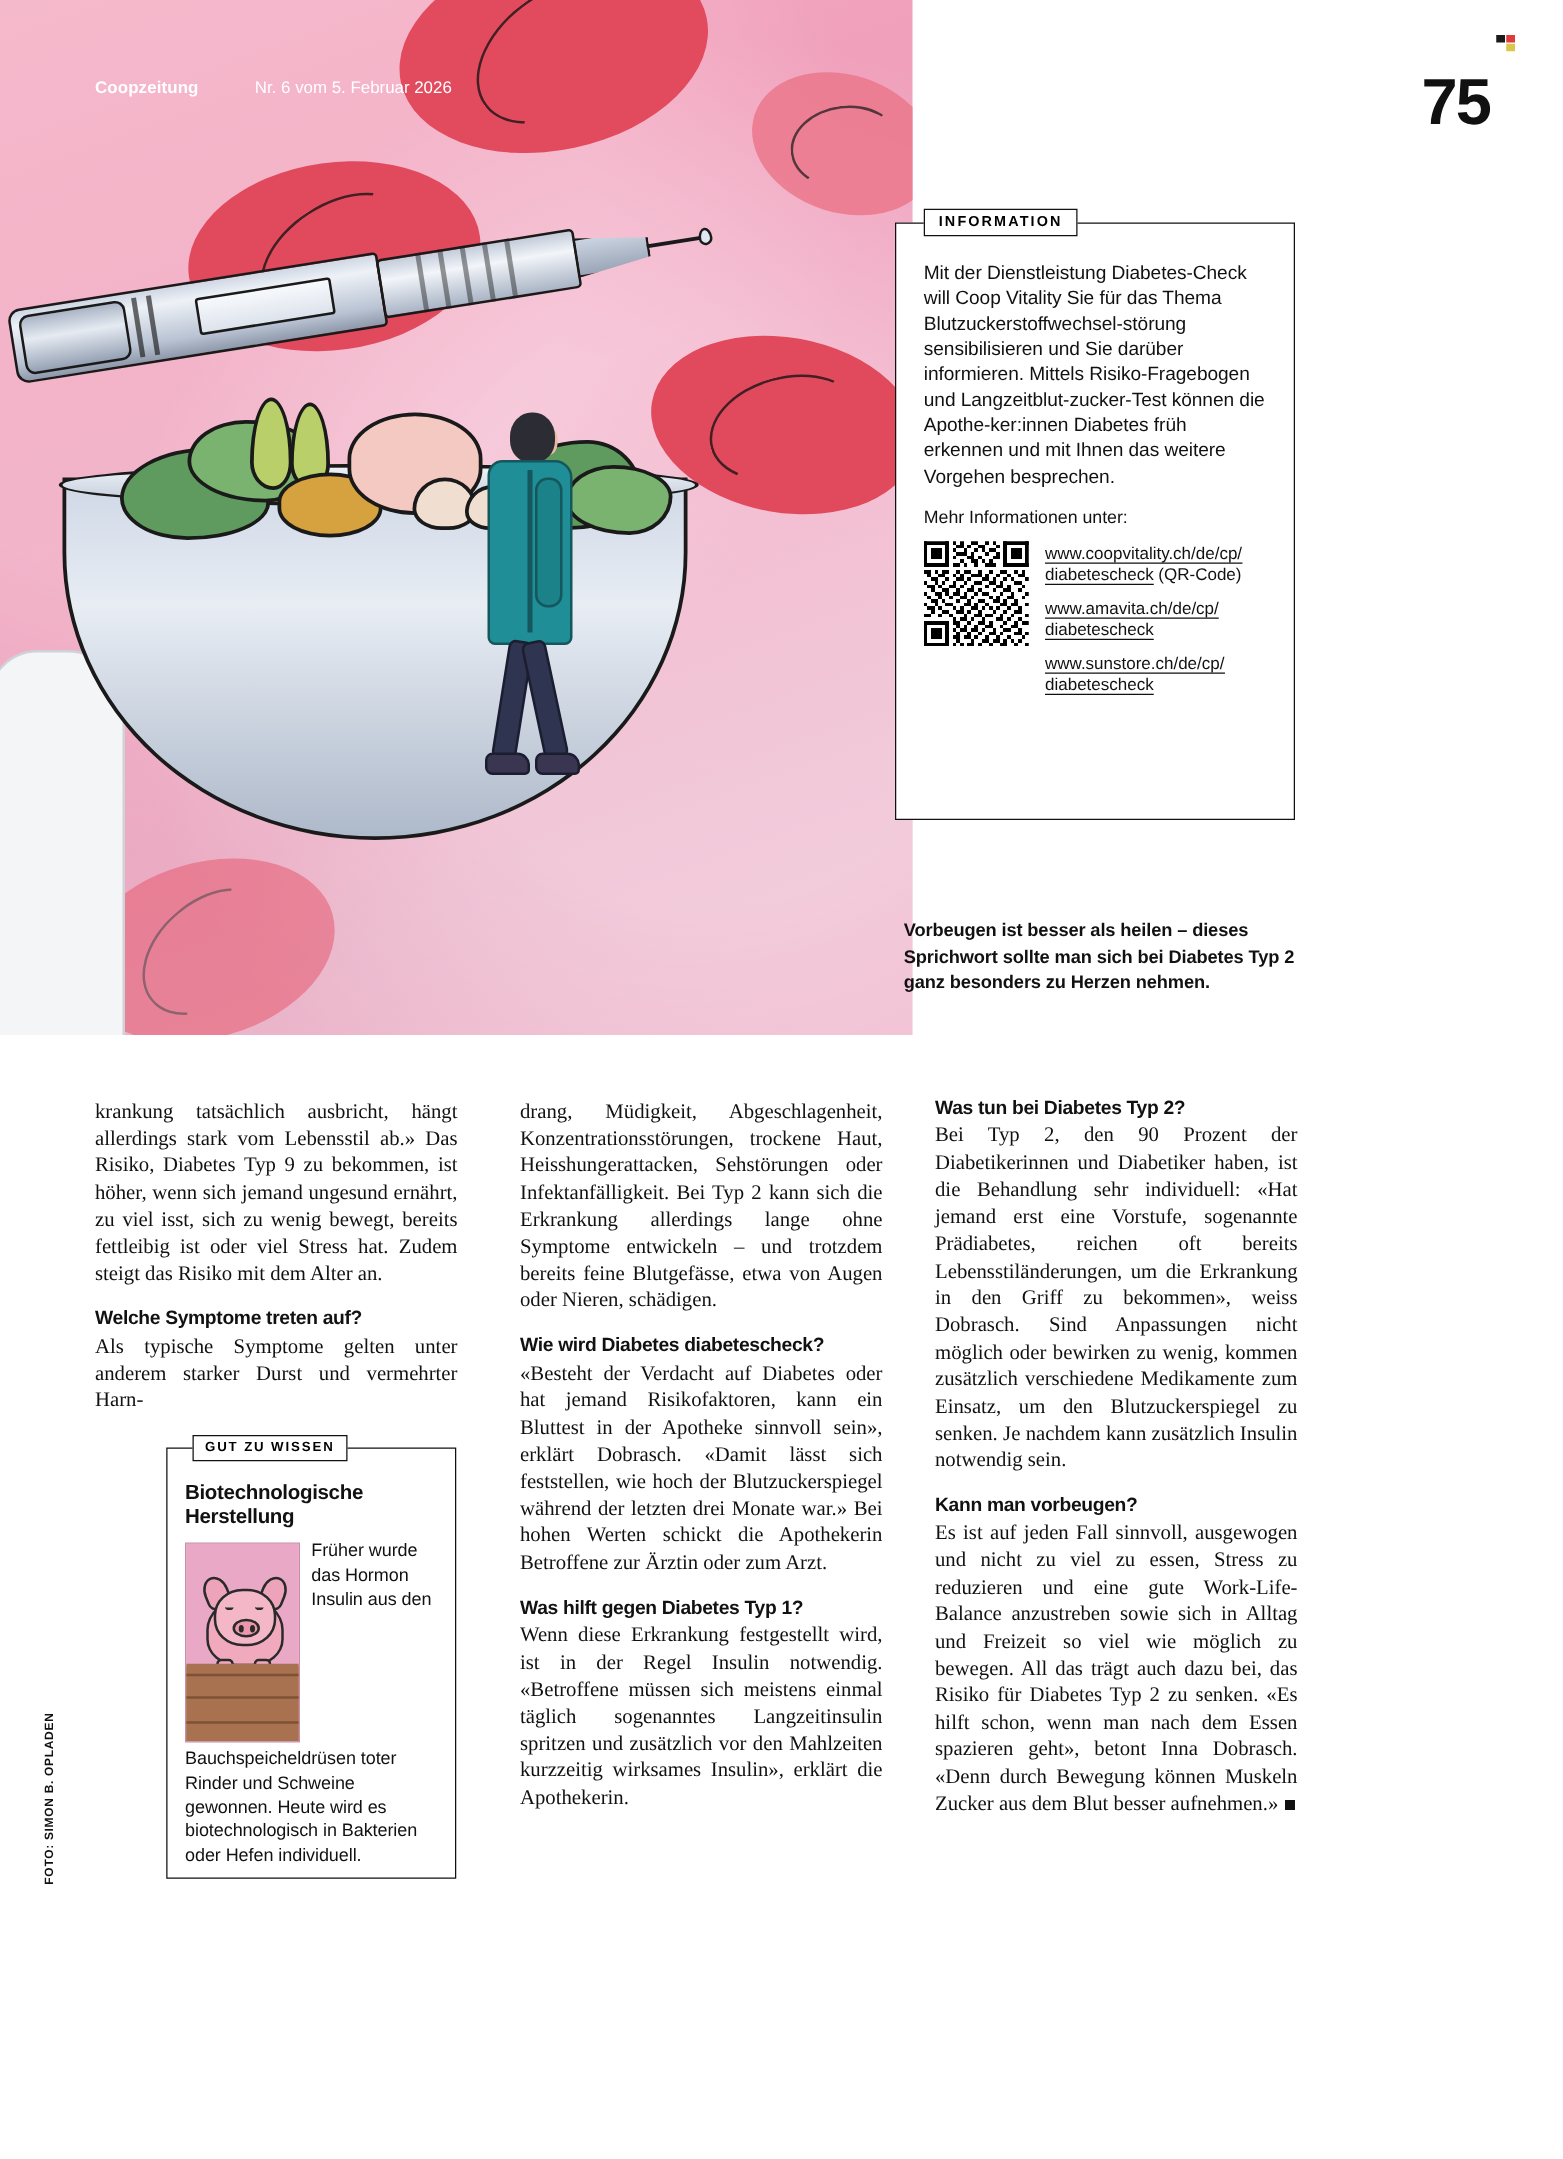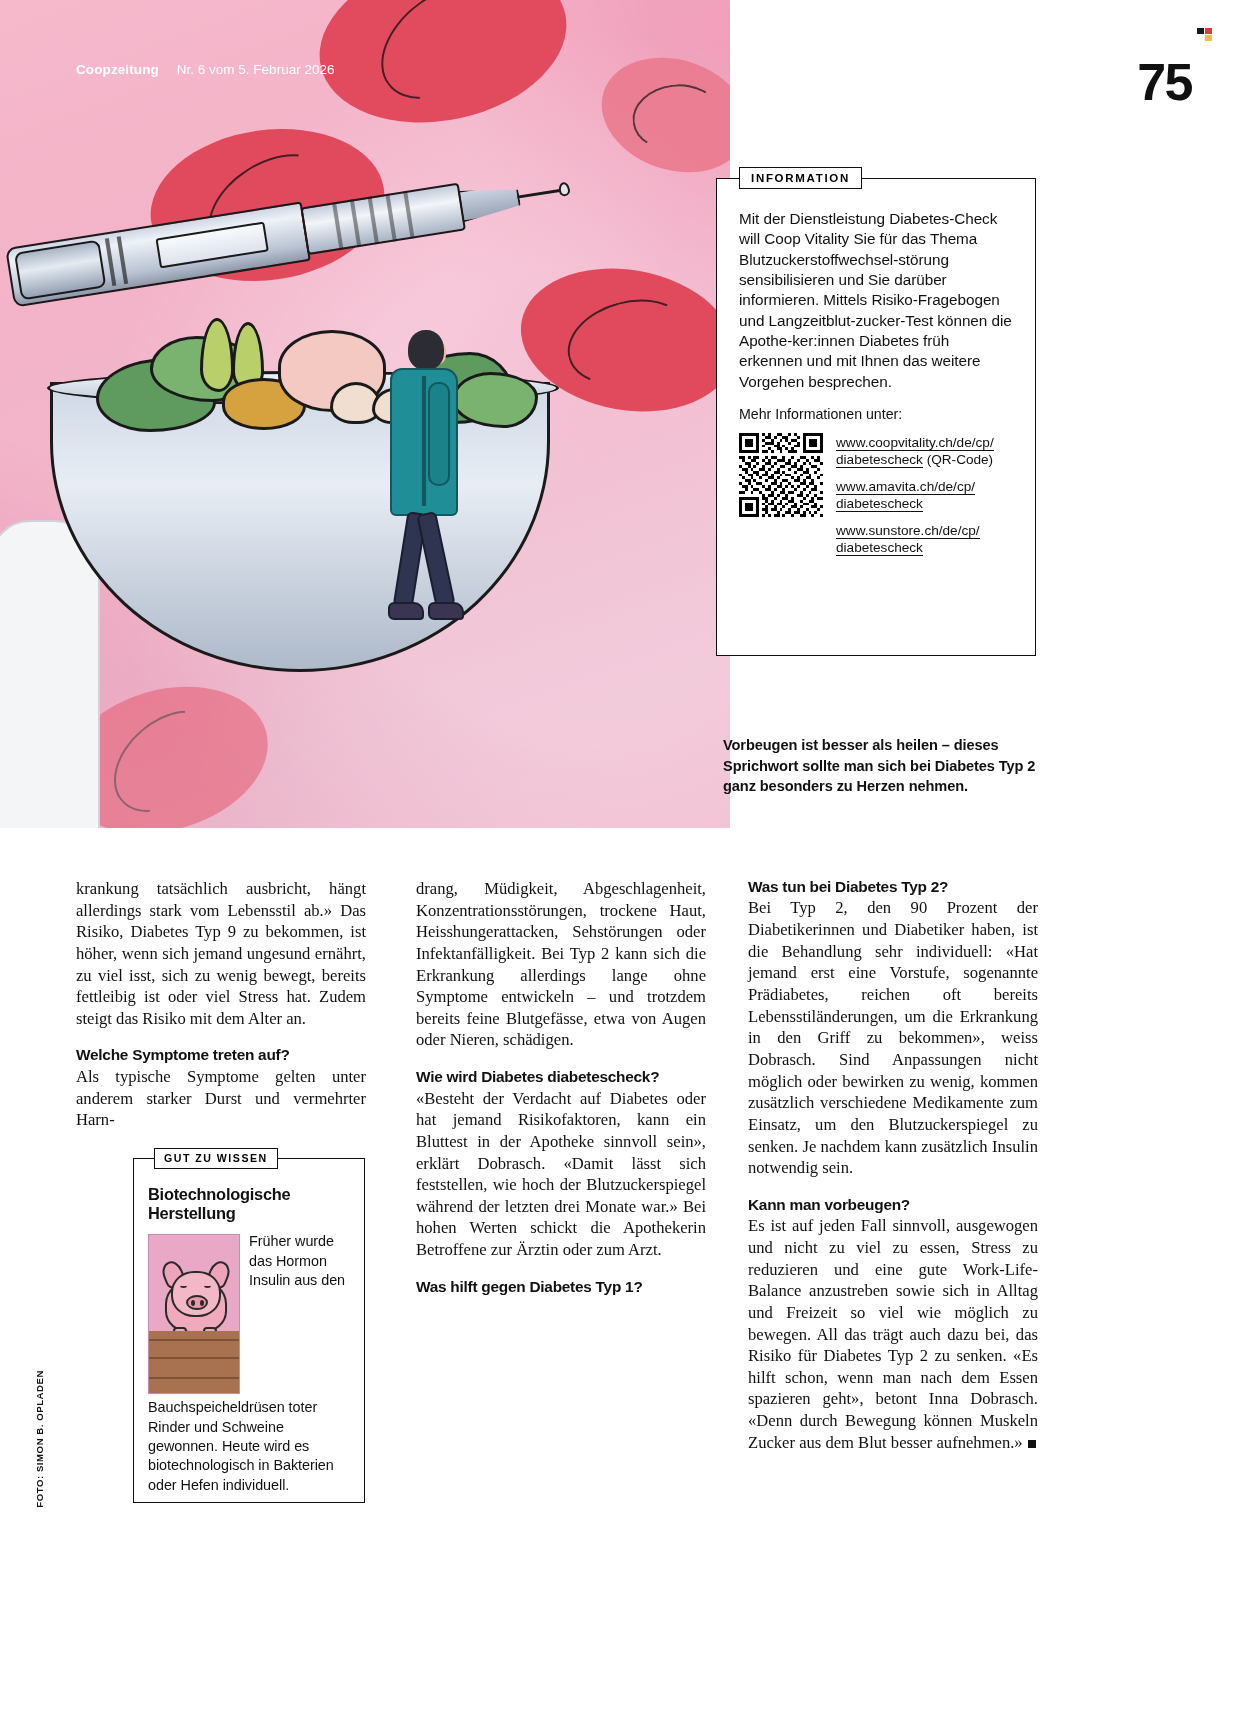--- a/index.html
+++ b/index.html
@@ -117,21 +117,21 @@
     border-radius:40px 46px 0 0;
   }
 
   
   .masthead{
     position:absolute; left:76px; top:62px;
     display:flex; align-items:baseline; gap:18px;
     color:#fff; z-index:6;
   }
   .masthead .mh-brand{ font-weight:700; font-size:13.5px; letter-spacing:.1px; }
-  .masthead .mh-issue{ font-weight:500; font-size:13.5px; }
+  .masthead .mh-issue{ font-weight:500; font-size:13.5px;margin-left:27px; }
 
   .folio{
     position:absolute; right:58px; top:52px;
     font-size:52px; font-weight:800; letter-spacing:-1.5px; color:#111;
     z-index:6;
   }
   .corner-mark{ position:absolute; right:38px; top:28px; width:15px; height:13px; z-index:6; }
   .corner-mark i{ position:absolute; width:7px; height:6px; display:block; }
   .cm1{ left:0; top:0; background:#1a1a1a; }
   .cm2{ left:8px; top:0; background:#e03a3a; }
@@ -564,20 +564,21 @@
     <p>krankung tatsächlich ausbricht, hängt allerdings stark vom Lebensstil ab.» Das Risiko, Diabetes Typ 9 zu bekommen, ist höher, wenn sich jemand ungesund ernährt, zu viel isst, sich zu wenig bewegt, bereits fettleibig ist oder viel Stress hat. Zudem steigt das Risiko mit dem Alter an.</p>
     <h3>Welche Symptome treten auf?</h3>
     <p>Als typische Symptome gelten unter anderem starker Durst und vermehrter Harn-</p>
   </div>
 
   <div class="col col2">
     <p>drang, Müdigkeit, Abgeschlagenheit, Konzentrationsstörungen, trockene Haut, Heisshungerattacken, Sehstörungen oder Infektanfälligkeit. Bei Typ 2 kann sich die Erkrankung allerdings lange ohne Symptome entwickeln – und trotzdem bereits feine Blutgefässe, etwa von Augen oder Nieren, schädigen.</p>
     <h3>Wie wird Diabetes diabetescheck?</h3>
     <p>«Besteht der Verdacht auf Diabetes oder hat jemand Risikofaktoren, kann ein Bluttest in der Apotheke sinnvoll sein», erklärt Dobrasch. «Damit lässt sich feststellen, wie hoch der Blutzuckerspiegel während der letzten drei Monate war.» Bei hohen Werten schickt die Apothekerin Betroffene zur Ärztin oder zum Arzt.</p>
     <h3>Was hilft gegen Diabetes Typ 1?</h3>
+    <p>Wenn diese Erkrankung festgestellt wird, ist in der Regel Insulin notwendig. «Betroffene müssen sich meistens einmal täglich sogenanntes Langzeitinsulin spritzen und zusätzlich vor den Mahlzeiten kurzzeitig wirksames Insulin», erklärt die Apothekerin.</p>
   </div>
 
   <div class="col col3">
     <h3 style="margin-top:0">Was tun bei Diabetes Typ 2?</h3>
     <p>Bei Typ 2, den 90 Prozent der Diabetikerinnen und Diabetiker haben, ist die Behandlung sehr individuell: «Hat jemand erst eine Vorstufe, sogenannte Prädiabetes, reichen oft bereits Lebensstiländerungen, um die Erkrankung in den Griff zu bekommen», weiss Dobrasch. Sind Anpassungen nicht möglich oder bewirken zu wenig, kommen zusätzlich verschiedene Medikamente zum Einsatz, um den Blutzuckerspiegel zu senken. Je nachdem kann zusätzlich Insulin notwendig sein.</p>
     <h3>Kann man vorbeugen?</h3>
     <p><span>Es ist auf jeden Fall sinnvoll, ausgewogen und nicht zu viel zu essen, Stress zu reduzieren und eine gute Work-Life-Balance anzustreben sowie sich in Alltag und Freizeit so viel wie möglich zu bewegen. All das trägt auch dazu bei, das Risiko für Diabetes Typ 2 zu senken. «Es hilft schon, wenn man nach dem Essen spazieren geht», betont Inna Dobrasch. «Denn durch Bewegung können Muskeln Zucker aus dem Blut besser aufnehmen.»</span><span class="endmark"></span></p>
   </div>
 </div>
 

